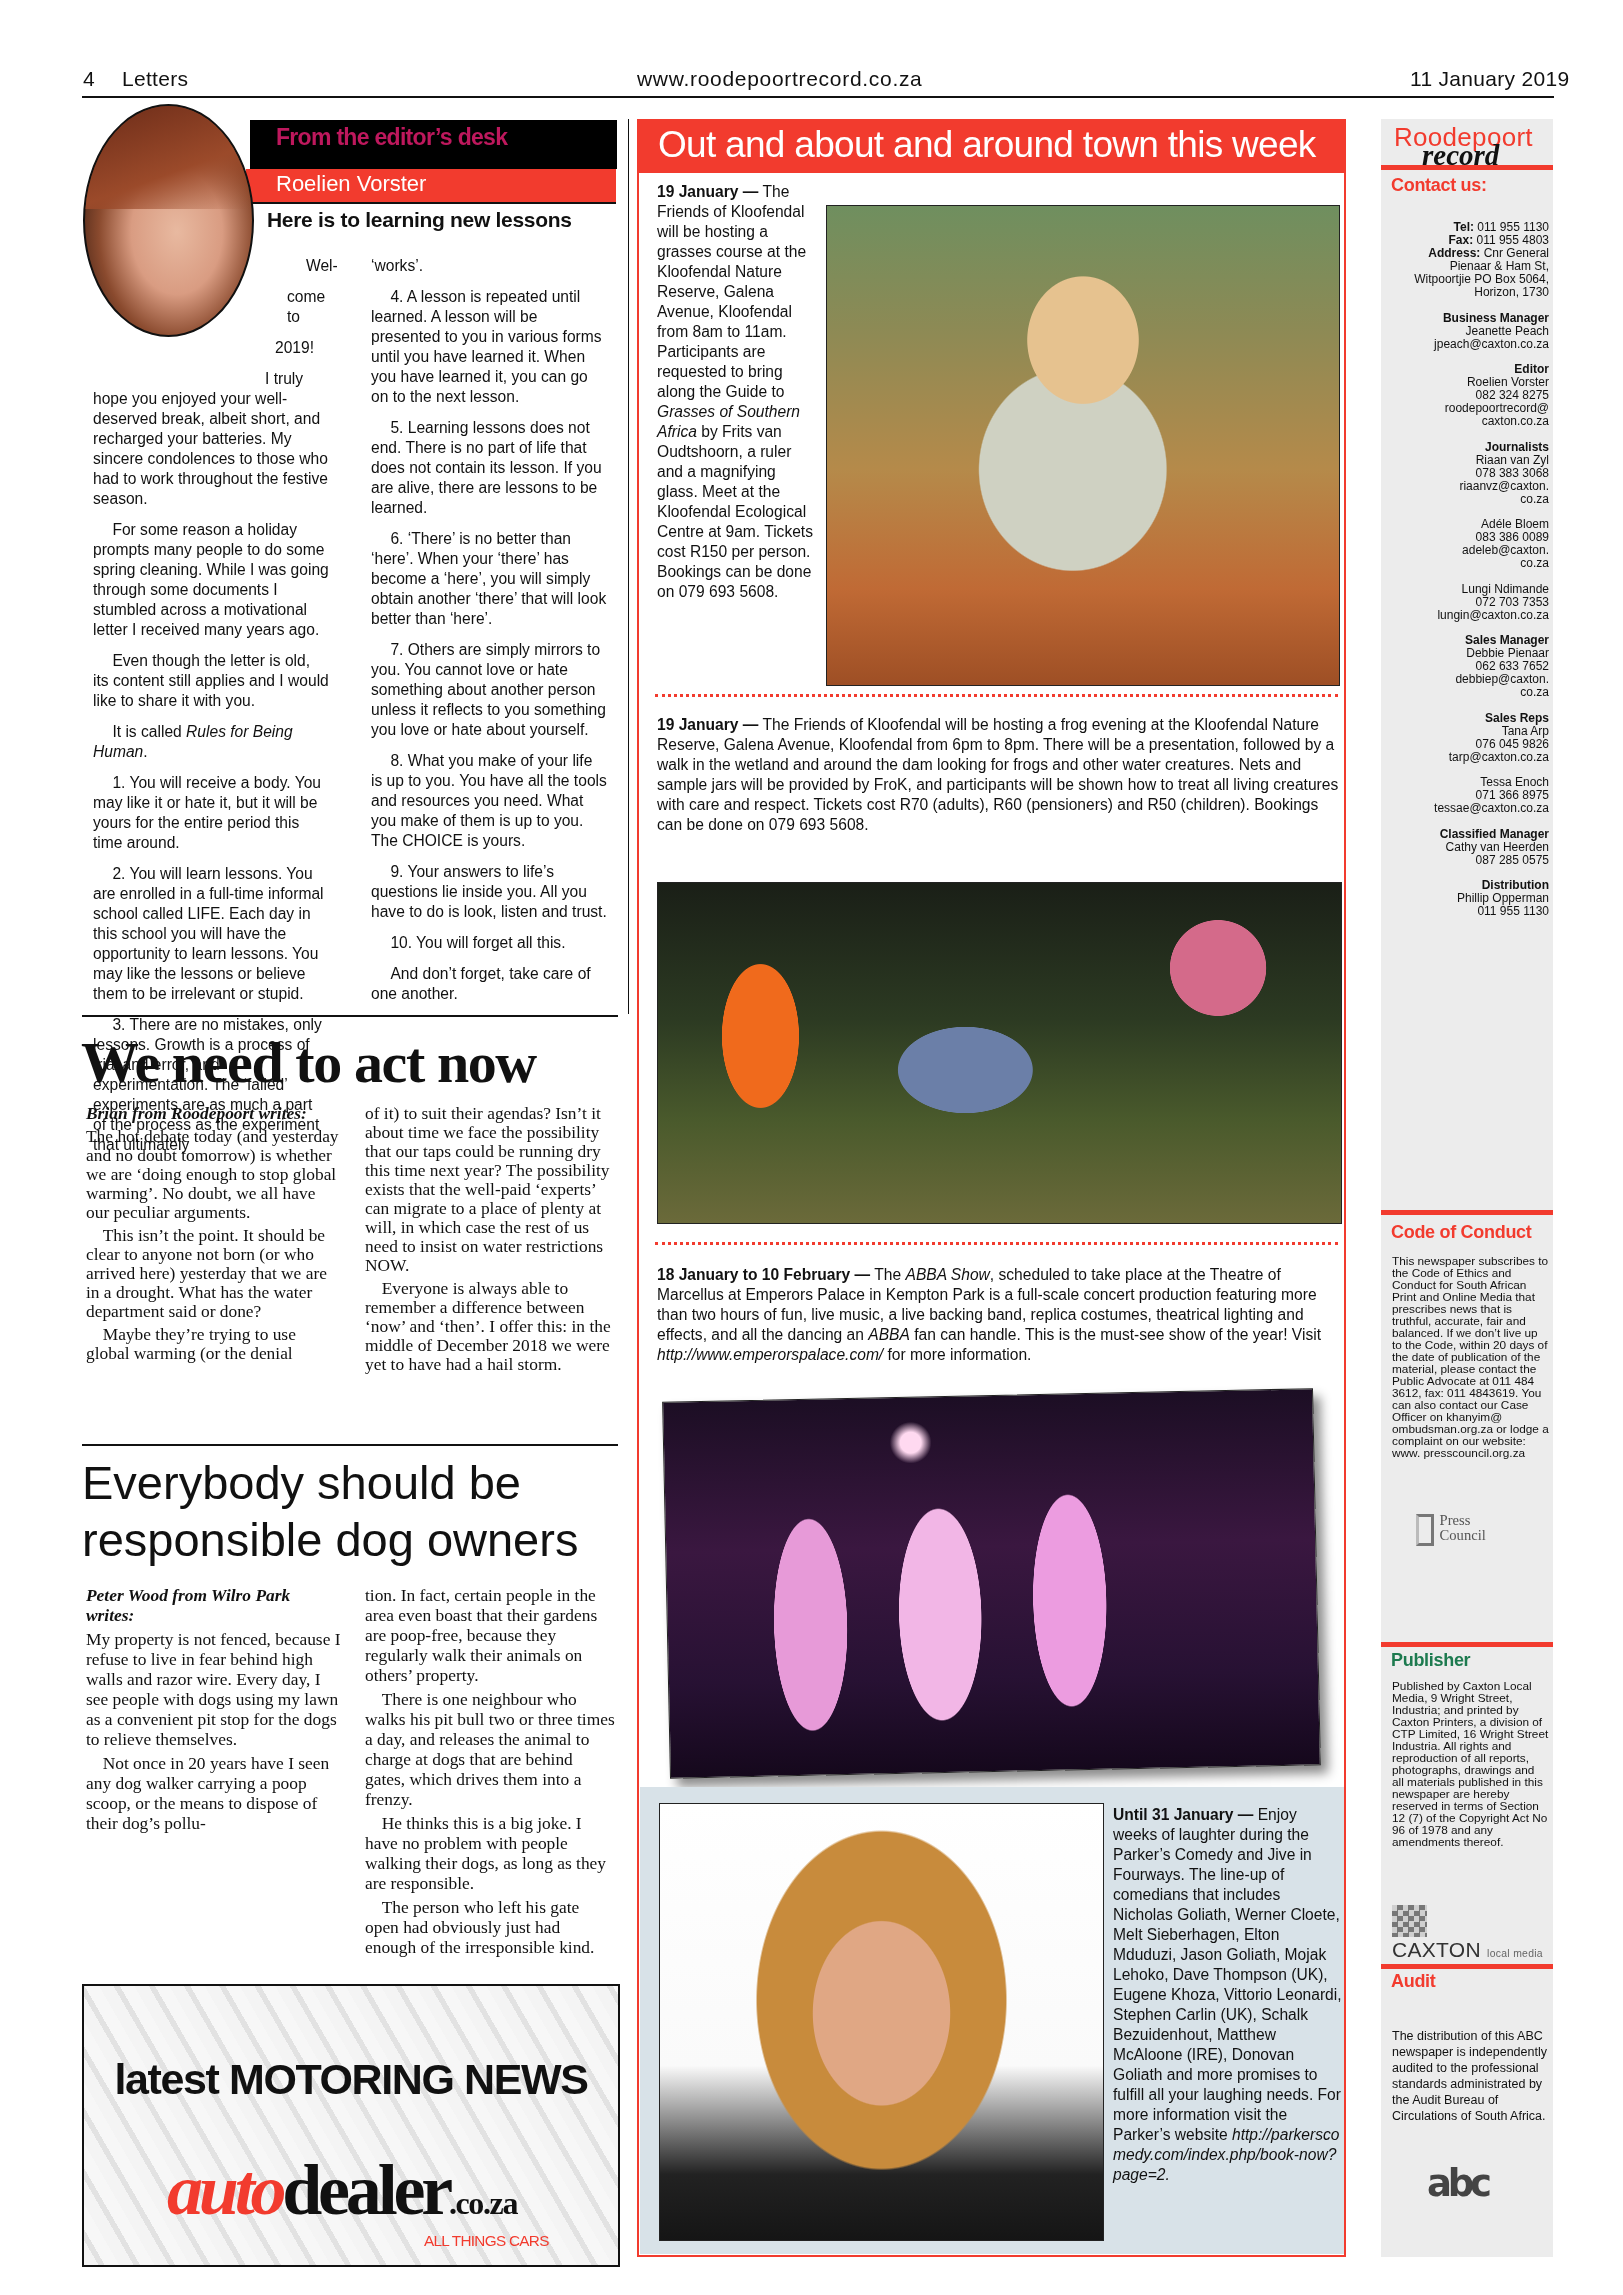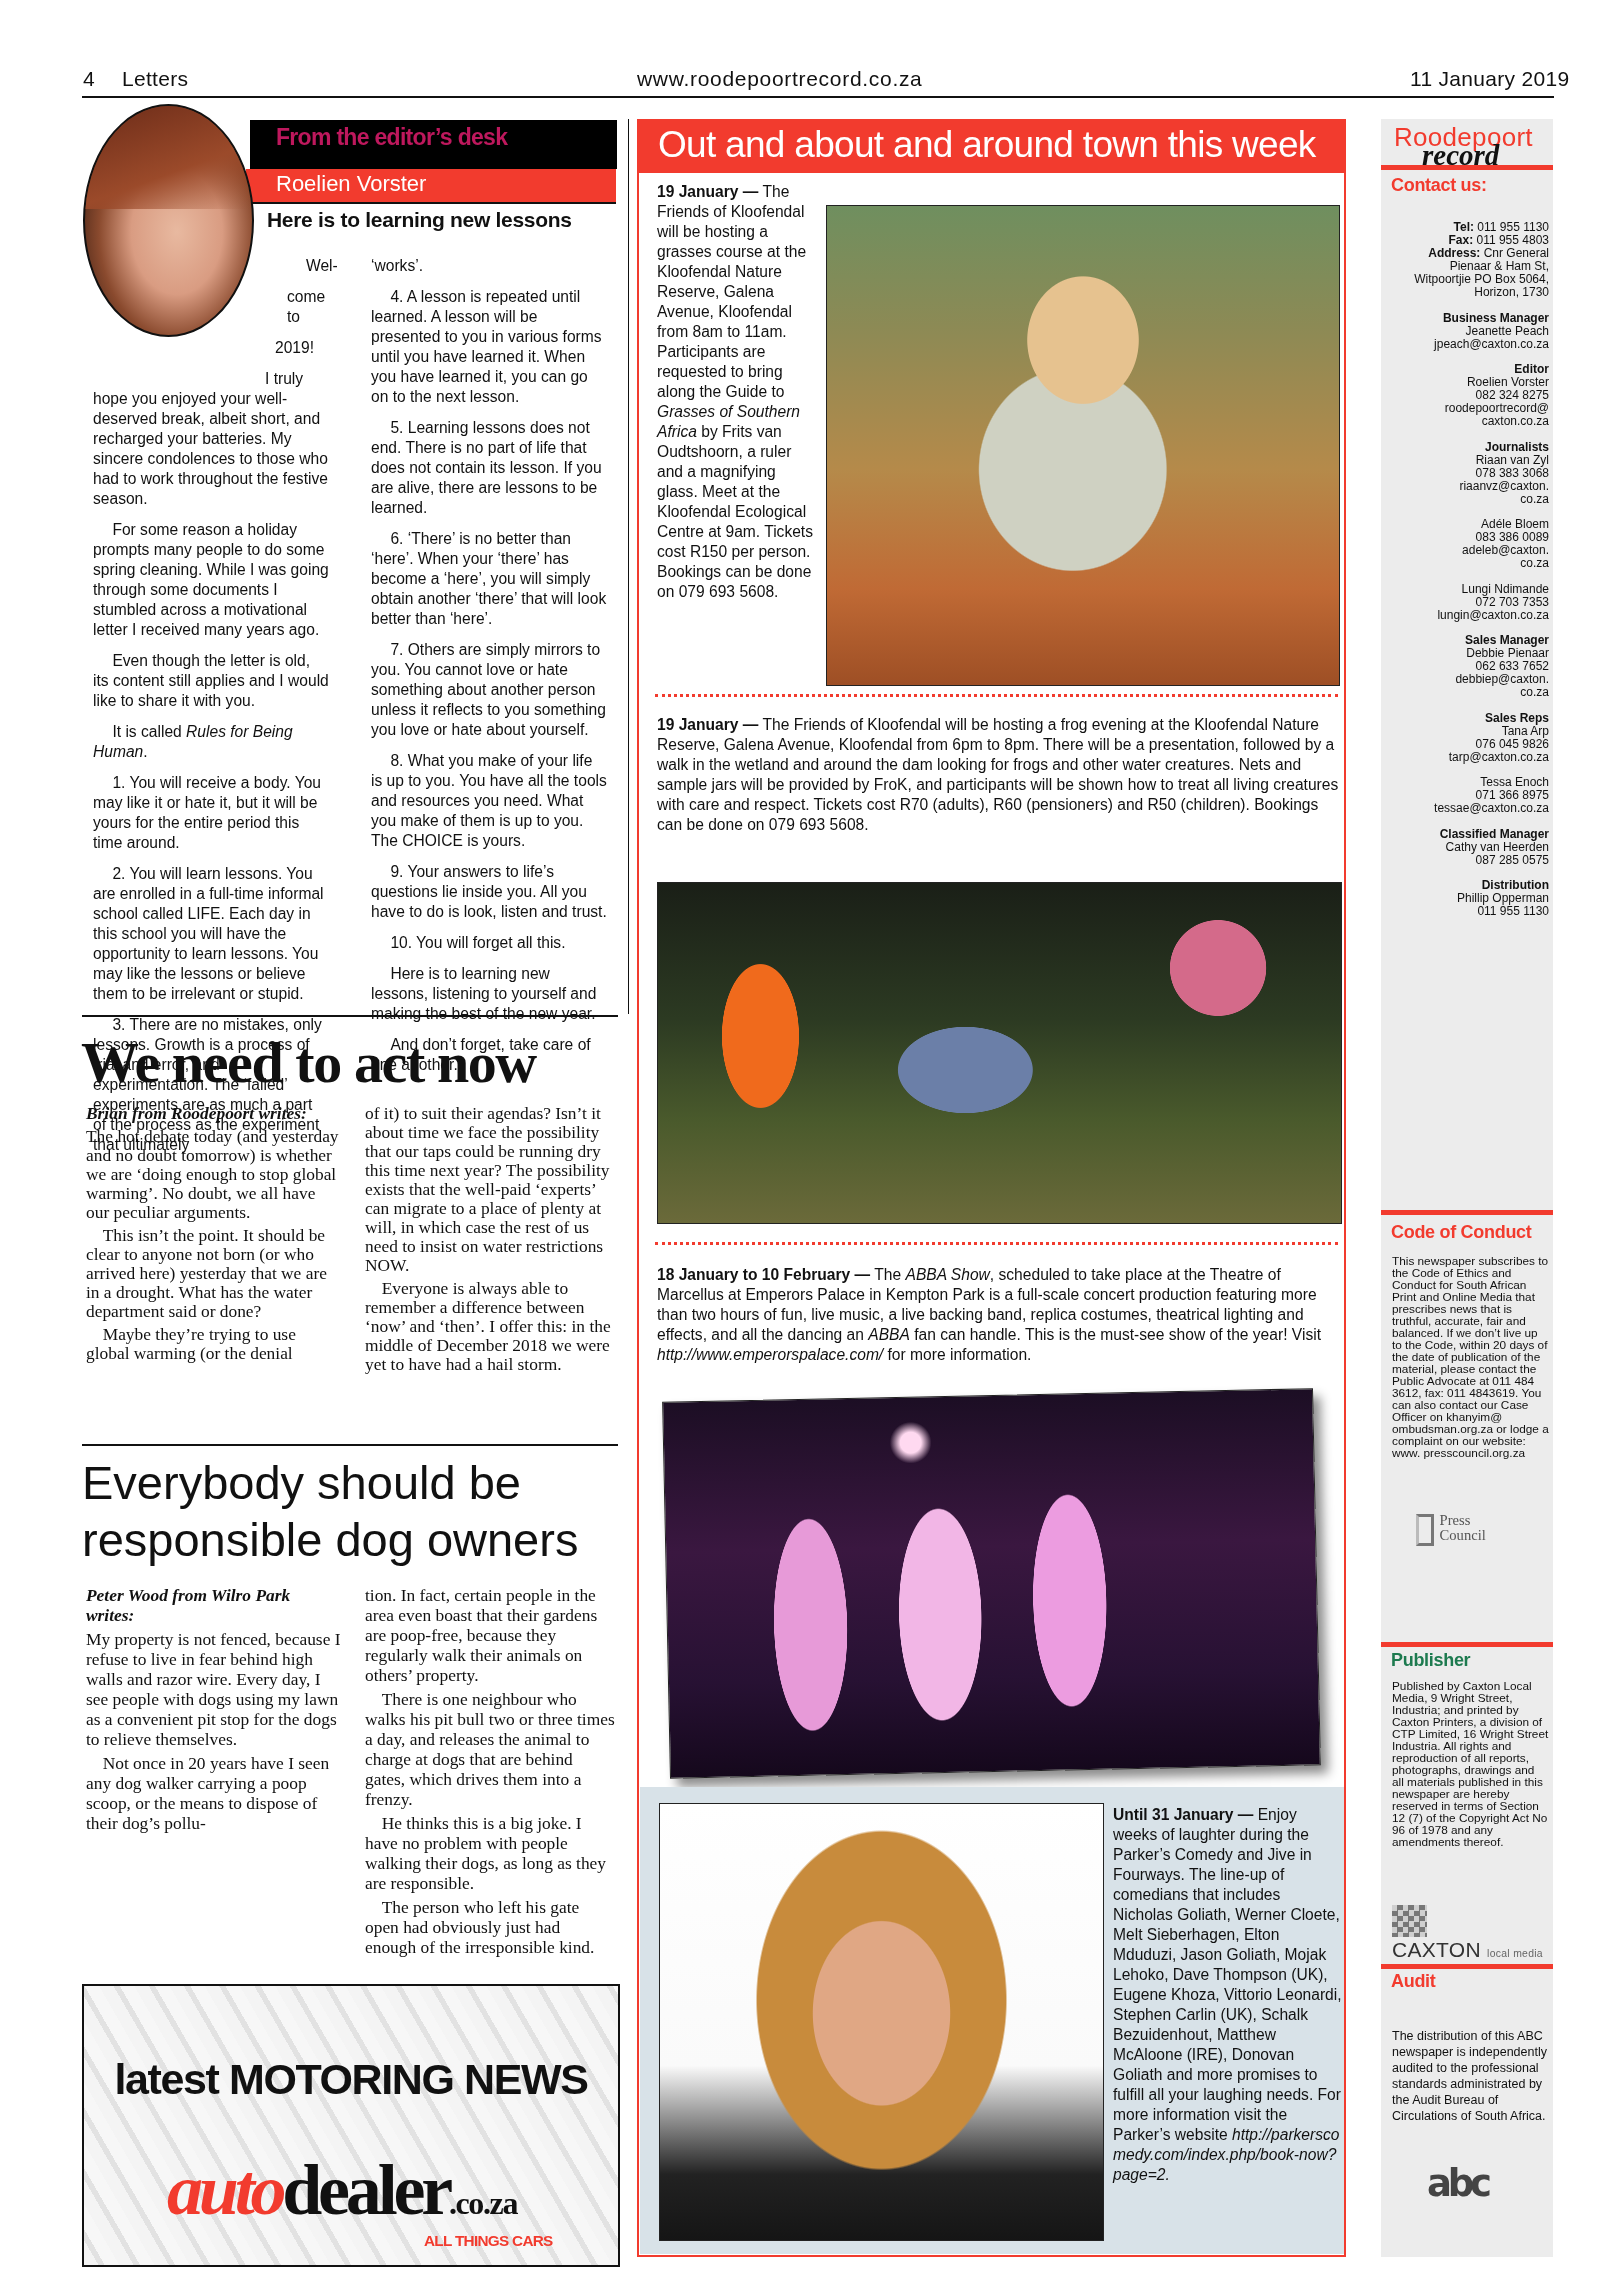--- a/index.html
+++ b/index.html
@@ -29,21 +29,21 @@
   .serif-text .by { font-style:italic; font-weight:bold; }
   .dog-head { font-family:"Liberation Sans", sans-serif; font-size:47px; line-height:57px; color:#111; }
   
   .ad { left:82px; top:1984px; width:534px; height:279px; border:2.1px solid #111; background:repeating-linear-gradient(60deg,#f4f4f4 0 12.5px,#e2e2e2 12.5px 18px,#f7f7f7 18px 30.5px); overflow:hidden; }
   .ad-l1, .ad-l2 { position:absolute; left:0; width:100%; text-align:center; font-family:"Liberation Sans Narrow","Liberation Sans", sans-serif; font-weight:bold; font-size:43px; letter-spacing:-1.4px; color:#111; }
   .ad-speed { color:#f23b2e; font-style:italic; }
   .ad-logo { position:absolute; left:83px; top:163px; font-size:72px; font-weight:bold; letter-spacing:-4.2px; font-family:Liberation Serif, serif; }
   .ad-logo .auto { color:#f23b2e; font-style:italic; }
   .ad-logo .dealer { color:#111; }
   .ad-logo .coza { font-size:32px; letter-spacing:-1.4px; color:#111; }
-  .ad-tag { position:absolute; left:340px; top:246px; color:#f23b2e; font-weight:bold; font-size:15.3px; letter-spacing:-0.7px; }
+  .ad-tag { position:absolute; left:340px; top:246px; color:#f23b2e; font-weight:normal; font-size:15.3px; letter-spacing:-0.7px; }
   
   .mid-box { left:637px; top:119px; width:709px; height:2138px; border:2.8px solid #f23b2e; border-top:none; box-sizing:border-box; }
   .mid-title-bar { left:637px; top:119px; width:709px; height:54px; background:#f23b2e; }
   .mid-title { left:658px; top:124px; color:#fff; font-size:37px; letter-spacing:-0.7px; font-family:"Liberation Sans Narrow","Liberation Sans", sans-serif; }
   .ev-text { font-size:15.6px; line-height:20px; color:#111; font-family:"Liberation Sans Narrow","Liberation Sans", sans-serif; }
   .ev-text b { font-weight:bold; }
   .dots { height:0; border-top:3.5px dotted #f23b2e; }
   .photo { border:1.4px solid #222; overflow:hidden; }
   .photo-grass { background:
       radial-gradient(ellipse 18% 22% at 50% 28%, #e6c28f 0 60%, transparent 61%),
@@ -109,21 +109,20 @@
 </div>
 <div class="abs col-text" style="left:360px; top:245px; width:258px;">
   <p class="noind">‘works’.</p>
   <p>4. A lesson is repeated until learned. A lesson will be presented to you in various forms until you have learned it. When you have learned it, you can go on to the next lesson.</p>
   <p>5. Learning lessons does not end. There is no part of life that does not contain its lesson. If you are alive, there are lessons to be learned.</p>
   <p>6. ‘There’ is no better than ‘here’. When your ‘there’ has become a ‘here’, you will simply obtain another ‘there’ that will look better than ‘here’.</p>
   <p>7. Others are simply mirrors to you. You cannot love or hate something about another person unless it reflects to you something you love or hate about yourself.</p>
   <p>8. What you make of your life is up to you. You have all the tools and resources you need. What you make of them is up to you. The CHOICE is yours.</p>
   <p>9. Your answers to life’s questions lie inside you. All you have to do is look, listen and trust.</p>
   <p>10. You will forget all this.</p>
-  <p>Here is to learning new lessons, listening to yourself and making the best of the new year.</p>
   <p>And don’t forget, take care of one another.</p>
 </div>
 <div class="abs vrule" style="left:628px; top:119px; height:895px;"></div>
 <div class="abs hrule" style="left:82px; top:1015px; width:536px;"></div>
 
 <div class="abs big-serif" style="left:81px; top:1029px;">We need to act now</div>
 <div class="abs serif-text" style="left:82px; top:1100px; width:264px;">
   <p class="noind by">Brian from Roodepoort writes:</p>
   <p class="noind">The hot debate today (and yesterday and no doubt tomorrow) is whether we are ‘doing enough to stop global warming’. No doubt, we all have our peculiar arguments.</p>
   <p>This isn’t the point. It should be clear to anyone not born (or who arrived here) yesterday that we are in a drought. What has the water department said or done?</p>

